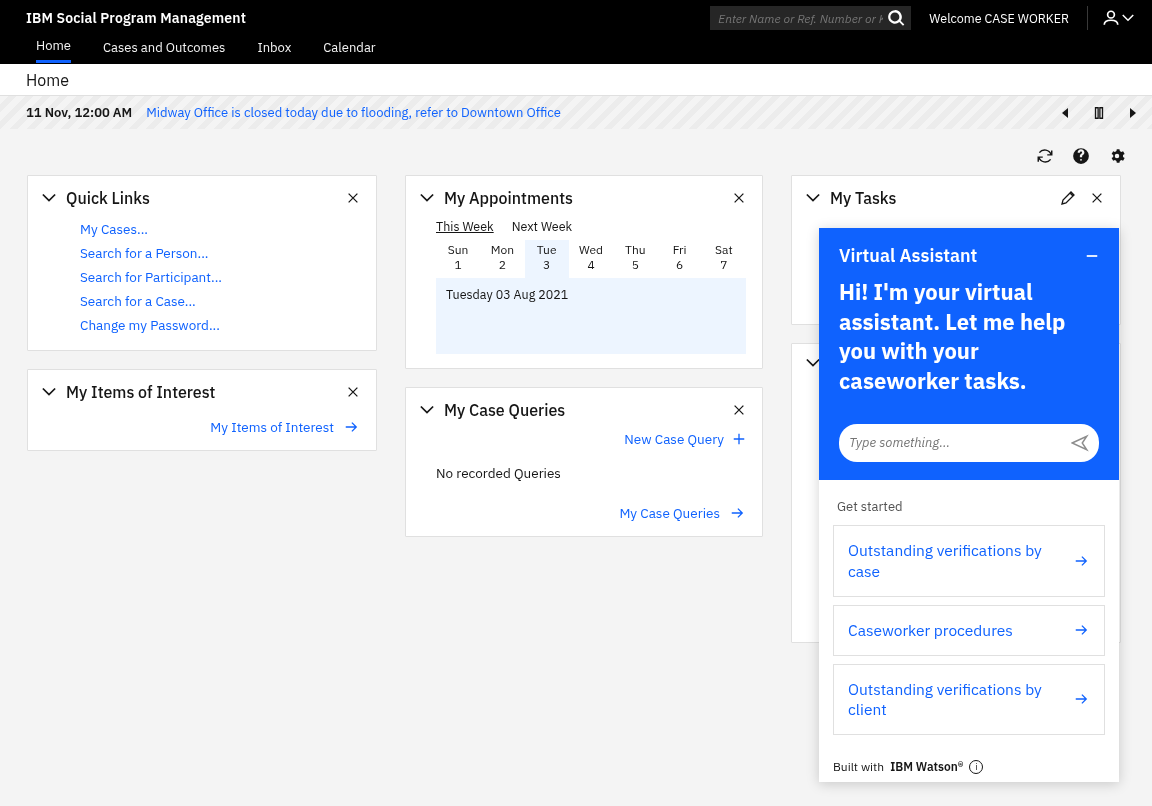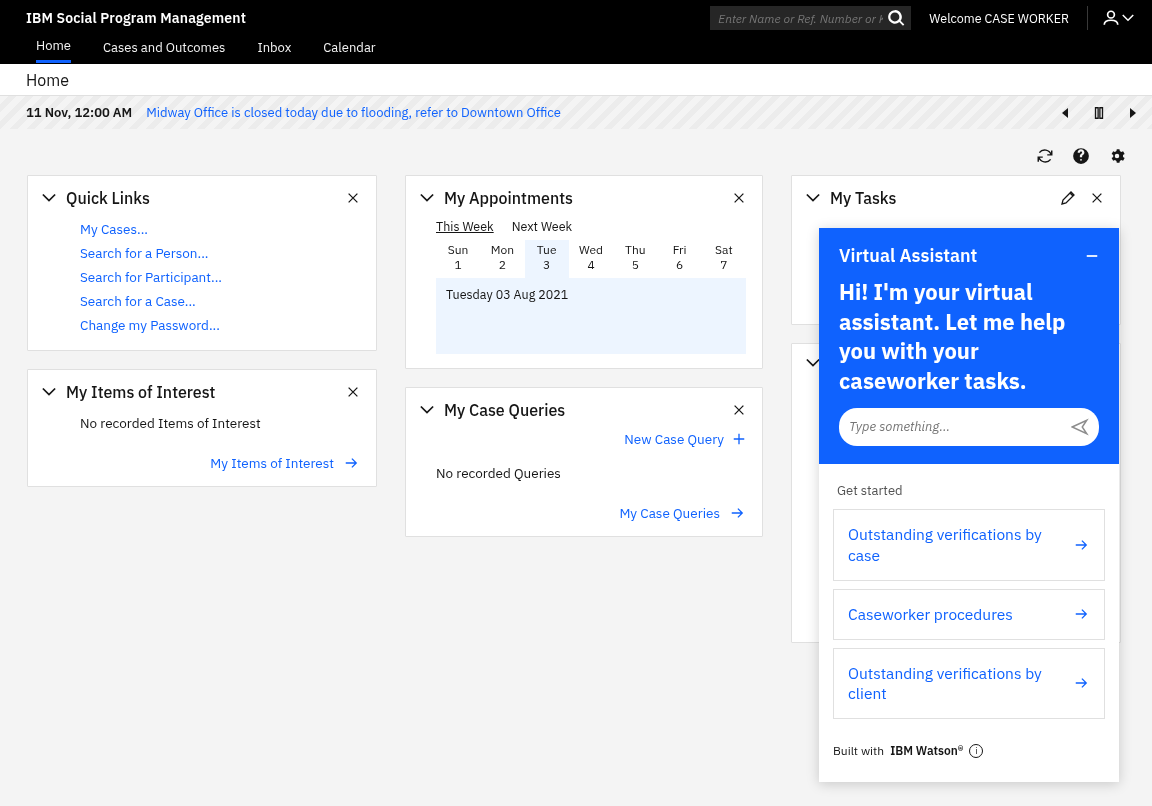--- a/index.html
+++ b/index.html
@@ -60,28 +60,28 @@
 .apt-days div { padding:2px 0 6px; }
 .apt-days .today { background:#edf5ff; }
 .apt-area { margin:0 16px 14px 30px; background:#edf5ff; height:76px; padding:8px 10px; font-size:12.5px; }
 
 
 .va { position:absolute; top:228px; left:819px; width:300px; background:#fff; box-shadow:0 2px 12px rgba(0,0,0,0.18); }
 .va-top { background:#0f62fe; color:#fff; padding:16px 20px 18px 20px; }
 .va-title-row { display:flex; align-items:center; justify-content:space-between; margin-bottom:10px; }
 .va-title { font-size:18px; font-weight:600; }
 .va-greet { font-size:22px; line-height:1.35; font-weight:700; }
-.va-input { margin-top:12px; background:#fff; height:38px; display:flex; align-items:center; padding:0 10px;border-radius:18px; }
+.va-input { margin-top:28px; background:#fff; height:38px; display:flex; align-items:center; padding:0 10px;border-radius:18px; }
 .va-input input { border:none; outline:none; flex:1; font-size:13px; color:#525252; font-style:italic; }
 .va-send { color:#8d8d8d; cursor:pointer; }
 .va-bottom { padding:14px 14px 6px 14px; }
 .va-get-started { font-size:13px; color:#525252; margin:4px 0 10px 4px; }
 .va-item { background:#fff; border:1px solid #e0e0e0; padding:14px 14px; display:flex; align-items:center; justify-content:space-between; margin-bottom:8px; cursor:pointer; }
 .va-item span { color:#0f62fe; font-size:15.5px; line-height:1.35; max-width:210px; }
-.va-foot { display:flex; align-items:center; gap:6px; padding:10px 14px 24px; font-size:12px; color:#161616; }
+.va-foot { display:flex; align-items:center; gap:6px; padding:10px 14px 8px; font-size:12px; color:#161616; }
 .va-foot b { font-weight:600; }
 .info-circ { width:14px; height:14px; border:1px solid #161616; border-radius:50%; display:inline-flex; align-items:center; justify-content:center; font-size:9px; cursor:pointer; }
 </style>
 </head>
 <body>
 
 <div class="header">
   <div class="header-top">
     <div class="app-title">IBM Social Program Management</div>
     <div class="header-right">
@@ -201,21 +201,20 @@
           <span class="card-title">My Items of Interest</span>
         </div>
         <div class="card-tools">
             <span class="x">
               <svg width="14" height="14" viewBox="0 0 16 16" stroke="#161616" stroke-width="1.5">
                 <path d="M3 3l10 10M13 3L3 13"></path>
               </svg>
             </span>
           </div>
       </div>
-      <div class="card-body"><span class="empty-text">No recorded Items of Interest</span></div>
       <div class="card-footer">
         <a href="#">
           <span>My Items of Interest</span>
           <svg width="18" height="14" viewBox="0 0 16 16" fill="none" stroke="#0f62fe" stroke-width="1.5">
               <path d="M2 8h11M9 3l5 5-5 5"></path>
             </svg>
         </a>
       </div>
     </div>
   </div>

